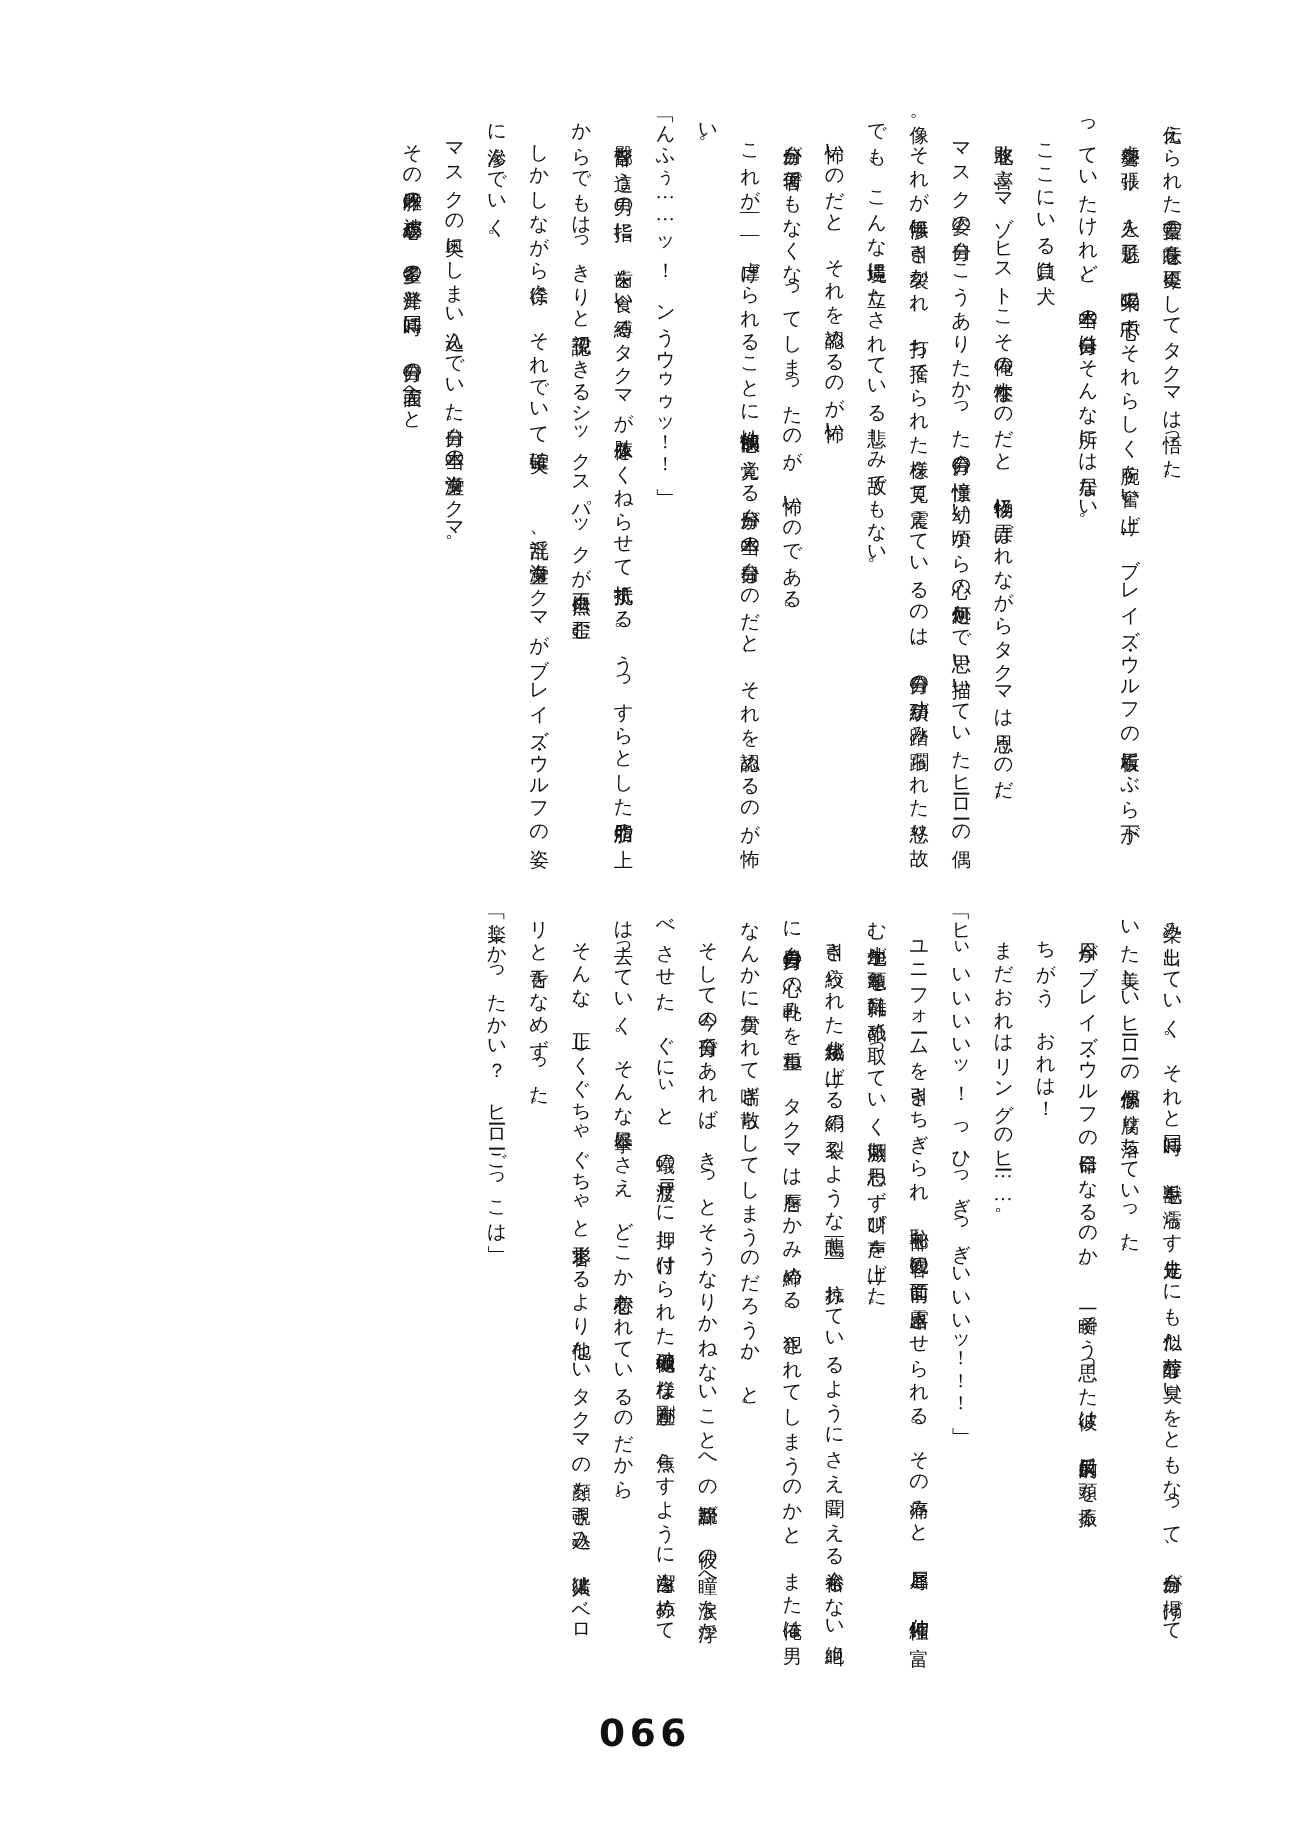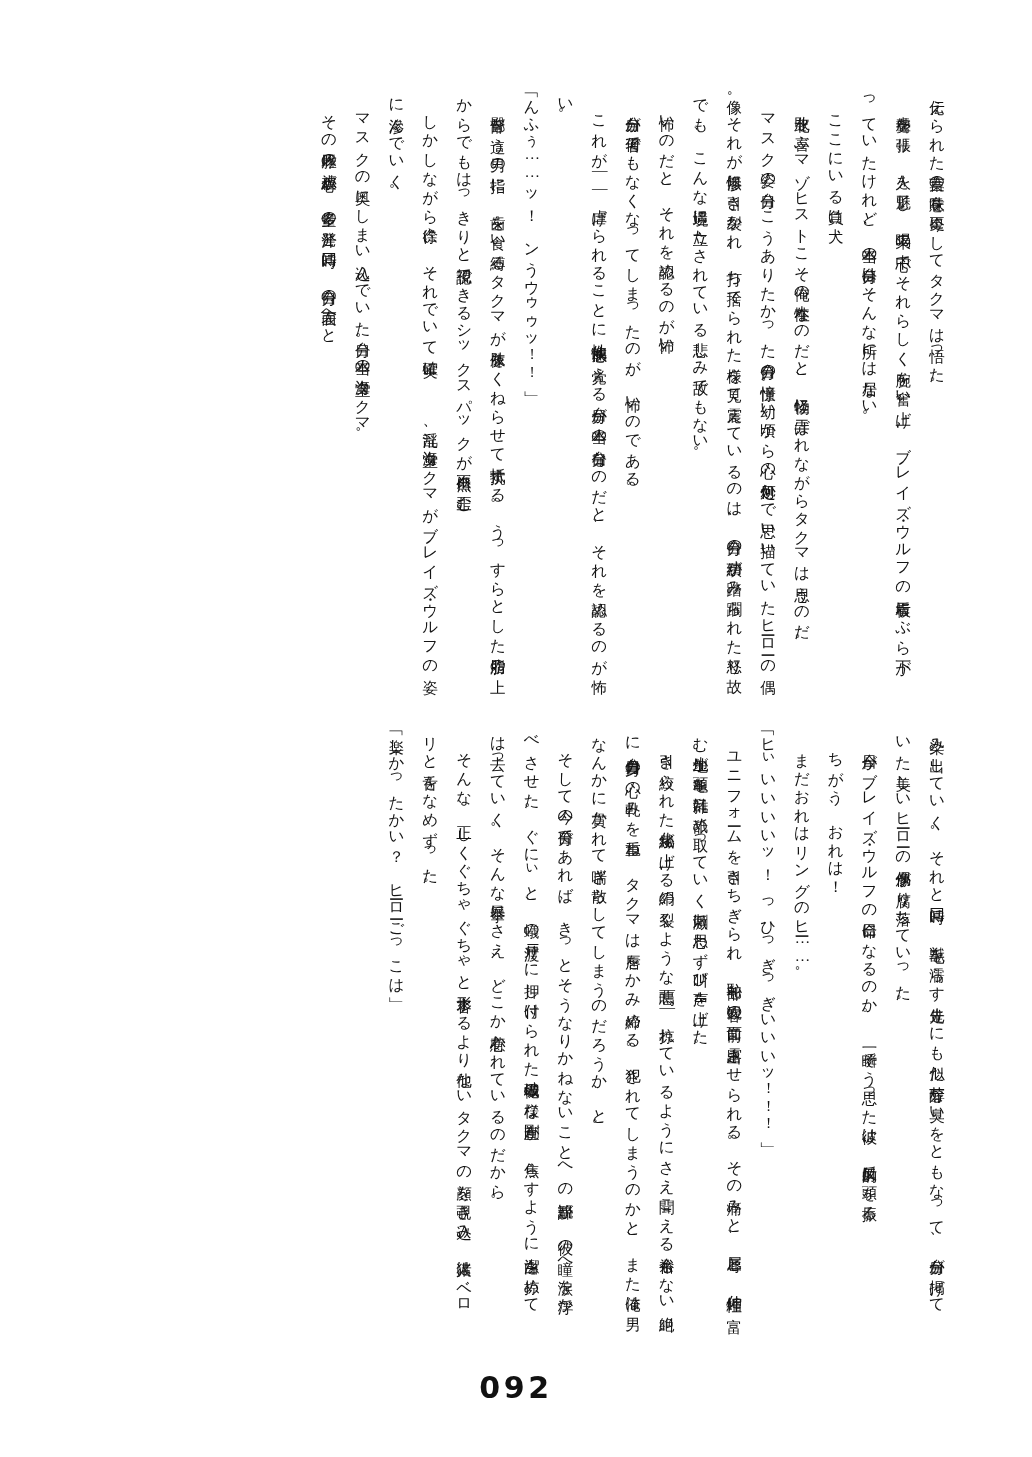--- a/index.html
+++ b/index.html
@@ -96,15 +96,15 @@
     <p>ちがう、おれは！</p>
     <p>まだおれはリングのヒー……。</p>
     <p class="noindent">「ヒぃいいいいッ！　っひっぎっぎいいいッ!!!」</p>
     <p>ユニフォームを引きちぎられ、恥部を観客の面前に露出させられる。その痛みと、屈辱と、伸縮性に富む生地が亀頭を乱雑に舐め取っていく刺激に思わず叫び声を上げた。</p>
     <p>引き絞られた化繊が上げる絹の裂くような悲鳴——掠れているようにさえ聞こえる余裕もない絶叫に自分自身の心の軋みを重ね、タクマは唇をかみ締める。犯されてしまうのかと、また俺は男なんかに貫かれて喘ぎ散らしてしまうのだろうか、と。</p>
     <p>そして今の自分であれば、きっとそうなりかねないことへの諦観が、彼の瞳へ涙を浮かべさせた。ぐにぃと、蟻の戸渡りに押し付けられた破城槌の様な剛直が、焦らすように潔白を掠めては去っていく。そんな暴挙にさえ、どこか心惹かれているのだから。</p>
     <p>そんな、正しくぐちゃぐちゃと形容するより他ないタクマの顔を覗き込み、猪人はベロリと舌をなめずった。</p>
     <p class="noindent">「楽しかったかい？　ヒーローごっこは」</p>
   </div>
 
-  <div class="page-number">092</div>
+  <div class="page-number">066</div>
 
 </div>
 
 </body></html>

